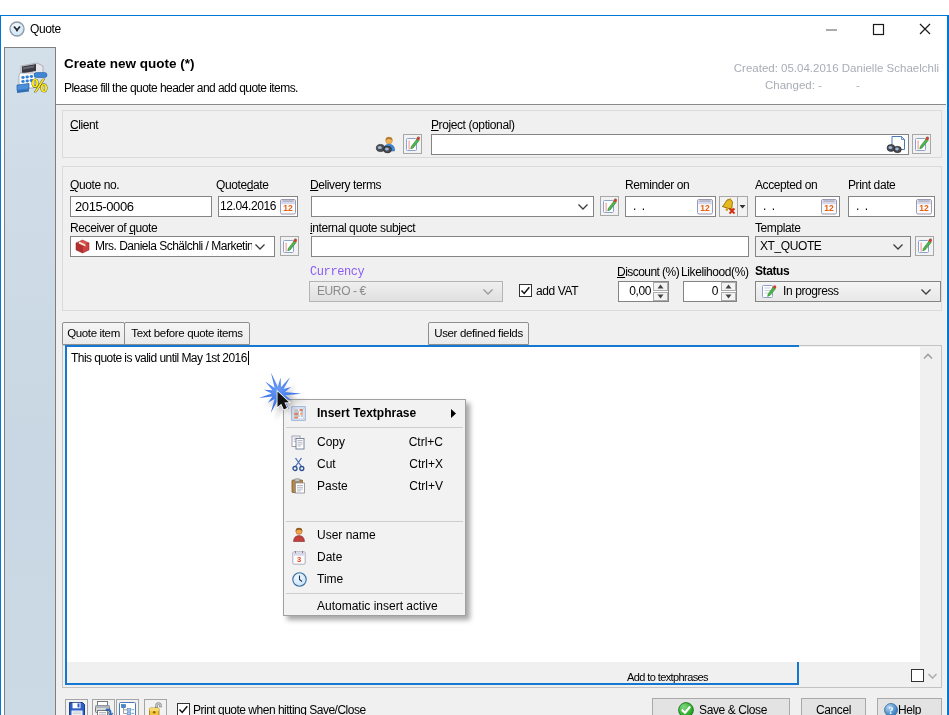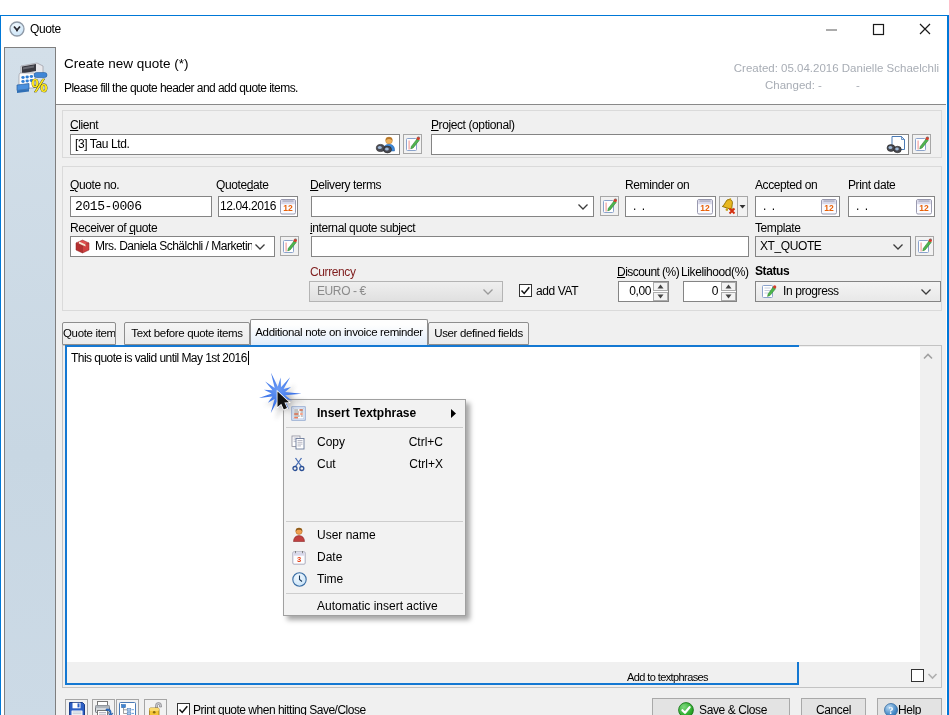--- a/index.html
+++ b/index.html
@@ -51,21 +51,21 @@
         <circle cx="8" cy="9.5" r="1" fill="#2b2b33"></circle>
       </svg></div>
   <div class="lbl" style="left:30px;top:8px;">Quote</div>
   <svg class="abs" style="left:820px;top:4px;" width="120" height="22" viewBox="0 0 120 22">
     <line x1="6" y1="11" x2="17" y2="11" stroke="#595959" stroke-width="1"></line>
     <rect x="53.5" y="5.5" width="10" height="10" fill="none" stroke="#1a1a1a" stroke-width="1.2"></rect>
     <path d="M100 5 L110 15 M110 5 L100 15" stroke="#1a1a1a" stroke-width="1.2"></path>
   </svg>
 
   <div class="abs" style="left:0;top:29px;width:946px;height:60px;background:#fff;"></div>
-  <div class="abs" style="left:64px;top:41px;font-size:13.5px;font-weight:normal;">Create new quote (*)</div>
+  <div class="abs" style="left:64px;top:41px;font-size:13.5px;font-weight:bold;">Create new quote (*)</div>
   <div class="abs" style="left:64px;top:66px;letter-spacing:-0.55px;">Please fill the quote header and add quote items.</div>
   <div class="abs" style="right:10px;top:47px;color:#a8adb5;font-size:11.5px;">Created: 05.04.2016 Danielle Schaelchli</div>
   <div class="abs" style="left:765px;top:64px;color:#a8adb5;font-size:11.5px;">Changed: -</div>
   <div class="abs" style="left:856px;top:64px;color:#a8adb5;font-size:11.5px;">-</div>
   <div class="abs" style="left:56px;top:89px;width:890px;height:1px;background:#898989;"></div>
 
   <div class="abs" style="left:4px;top:90px;width:942px;height:622px;background:#f0f0f0;"></div>
 
   <div class="abs" style="left:4px;top:32px;width:52px;height:680px;box-sizing:border-box;border:1px solid #7f7f7f;
        background:linear-gradient(180deg,#d3dfe9 0%,#c8d7e3 60%,#ccdae6 100%);"></div>
@@ -81,21 +81,20 @@
         <ellipse cx="14.2" cy="21" rx="1.7" ry="1.4" fill="#2f7fd6"></ellipse>
         <ellipse cx="18.4" cy="20.5" rx="1.7" ry="1.4" fill="#2f7fd6"></ellipse>
 <polygon points="4,25 16,23.5 16,29 4,30.5" fill="#4a90dd" stroke="#2a5f9e" stroke-width="0.7"></polygon>
 <polygon points="4,30.5 16,29 16,31.5 4,33" fill="#2f6fb5"></polygon>
 <rect x="21" y="12.5" width="13" height="5" rx="2.5" fill="#3f86d6" stroke="#285f9e" stroke-width="0.6"></rect>
 <text x="26.5" y="32" font-family="Liberation Sans" font-size="18" font-weight="bold" fill="#ffe818" stroke="#33330a" stroke-width="0.7" paint-order="stroke" text-anchor="middle">%</text>
 </svg></div>
 
   <div class="panel" style="left:62px;top:95px;width:880px;height:48px;"></div>
   <div class="lbl" style="left:70px;top:104px;"><u>C</u>lient</div>
-  <div class="inp" style="left:70px;top:119px;width:330px;height:21px;">[3] Tau Ltd.</div>
   <div class="abs" style="left:375px;top:121px;width:22px;height:18px;"><svg width="22" height="18" viewBox="0 0 22 18">
 <circle cx="14" cy="4.5" r="3.4" fill="#f0b25c" stroke="#b5813a" stroke-width="0.5"></circle>
 <path d="M14 1.2 Q17.5 1 17.3 4.5 Q16 2.8 14 3 Q12 2.8 10.8 4.5 Q10.5 1 14 1.2" fill="#b5762a"></path>
 <path d="M8.5 13 Q9 8.5 14 8.3 Q19 8.5 19.5 13 L19.5 15 L8.5 15 Z" fill="#3c88d8" stroke="#2a5f9e" stroke-width="0.5"></path>
 <g>
           <ellipse cx="5.5" cy="12" rx="4.2" ry="3.6" fill="#4a4a52" stroke="#222" stroke-width="0.6"></ellipse>
           <ellipse cx="12.5" cy="13.5" rx="4" ry="3.4" fill="#4a4a52" stroke="#222" stroke-width="0.6"></ellipse>
           <ellipse cx="4.8" cy="11.5" rx="2" ry="1.6" fill="#9fb9d8"></ellipse>
           <ellipse cx="11.9" cy="13" rx="1.9" ry="1.5" fill="#9fb9d8"></ellipse>
         </g>
@@ -132,21 +131,21 @@
     </div>
 
   <div class="panel" style="left:62px;top:151px;width:880px;height:145px;"></div>
   <div class="lbl" style="left:70px;top:164px;"><u>Q</u>uote no.</div>
   <div class="lbl" style="left:216px;top:164px;">Quote<u>d</u>ate</div>
   <div class="lbl" style="left:310px;top:164px;"><u>D</u>elivery terms</div>
   <div class="lbl" style="left:625px;top:164px;">Reminder on</div>
   <div class="lbl" style="left:755px;top:164px;">Accepted on</div>
   <div class="lbl" style="left:848px;top:164px;">Print date</div>
 
-  <div class="inp" style="left:70px;top:181px;width:142px;height:21px;font-family:Liberation Mono, monospace;font-size:13px;">2015-0006</div>
+  <div class="inp" style="left:70px;top:181px;width:142px;height:21px;font-family:Liberation Sans, sans-serif;font-size:13px;">2015-0006</div>
   <div class="inp" style="left:218px;top:181px;width:80px;height:21px;padding-left:1px;">12.04.2016</div>
   <div class="abs cal" style="left:280px;top:183px;">
       <svg width="16" height="17" viewBox="0 0 16 17">
         <rect x="0.5" y="1.5" width="15" height="14.5" rx="1.5" fill="#fbfbff" stroke="#9a9ab0"></rect>
         <rect x="1.2" y="2.2" width="13.6" height="4" fill="#d8d8ea"></rect>
         <path d="M2.5 3 h11" stroke="#8888a0" stroke-width="0.8"></path>
         <text x="8" y="12.6" font-family="Liberation Sans" font-size="8.5" font-weight="bold" fill="#e8610a" text-anchor="middle">12</text>
       </svg>
     </div>
   <div class="inp" style="left:311px;top:181px;width:283px;height:21px;"></div>
@@ -225,21 +224,21 @@
   <div class="ebtn" style="left:915px;top:221px;">
       <svg width="17" height="18" viewBox="0 0 17 18">
         <rect x="2.5" y="3.5" width="10" height="12" rx="1" fill="#fff" stroke="#8ba3cc"></rect>
         <rect x="4.5" y="5.5" width="1.2" height="9" fill="#f2a09e"></rect>
         <path d="M13.4 3.4 L15.2 5.4 L9.2 12.9 L6.7 13.9 L7.4 11.3 Z" fill="#4fb44f" stroke="#2c7d2c" stroke-width="0.5"></path>
         <circle cx="14.3" cy="3.4" r="1.7" fill="#d43d2a"></circle>
         <path d="M12.9 2 L15.2 1.5 L16 3.1 Z" fill="#707070"></path>
       </svg>
     </div>
 
-  <div class="lbl" style="left:310px;top:251px;color:#7f1d1d;">Currency</div>
+  <div class="lbl" style="left:310px;top:251px;color:#8b5cf6;font-family:Liberation Mono, monospace;">Currency</div>
   <div class="lbl" style="left:617px;top:251px;letter-spacing:-0.55px;"><u>D</u>iscount (%)</div>
   <div class="lbl" style="left:681px;top:251px;">Likelihood(%)</div>
   <div class="lbl" style="left:755px;top:250px;font-weight:bold;">Status</div>
 
   <div class="inp" style="left:309px;top:266px;width:194px;height:21px;background:linear-gradient(180deg,#efefef,#e0e0e0);border-color:#b4b4b4;color:#8b8b8b;padding-left:7px;">EURO - €</div>
   <div class="cb" style="left:519px;top:269px;"><svg width="11" height="11" viewBox="0 0 11 11">
         <path d="M1.5 5.5 L4.2 8.4 L9.3 2.2" fill="none" stroke="#111" stroke-width="1.5"></path>
       </svg></div>
   <div class="lbl" style="left:536px;top:270px;">add VAT</div>
   <div class="inp" style="left:618px;top:266px;width:51px;height:21px;text-align:right;padding:0 17px 0 0;">0,00</div>
@@ -282,23 +281,22 @@
     <div style="position:absolute;left:0;top:0;width:15px;height:9px;border:1px solid #ababab;box-sizing:border-box;background:#f3f3f3;"></div>
     <div style="position:absolute;left:0;top:10px;width:15px;height:9px;border:1px solid #ababab;box-sizing:border-box;background:#f3f3f3;"></div>
     <svg style="position:absolute;left:4px;top:2px;" width="7" height="5" viewBox="0 0 7 5">
         <path d="M0.5 4.5 L3.5 0.5 L6.5 4.5 Z" fill="#444"></path>
       </svg>
     <svg style="position:absolute;left:4px;top:12px;" width="7" height="5" viewBox="0 0 7 5">
         <path d="M0.5 0.5 L3.5 4.5 L6.5 0.5 Z" fill="#444"></path>
       </svg>
   </div>
 
-  <div class="tab" style="left:62px;width:54px;">Quote item</div>
+  <div class="tab" style="left:62px;width:63px;">Quote item</div>
   <div class="tab" style="left:124px;width:126px;">Text before quote items</div>
-  <div class="tab sel" style="left:250px;width:178px;">Additional note on invoice reminder</div>
   <div class="tab" style="left:428px;width:101px;">User defined fields</div>
 
   <div class="abs" style="left:62px;top:330px;width:880px;height:343px;border:1px solid #c3c3c3;box-sizing:border-box;"></div>
   <div class="abs" style="left:65px;top:330px;width:734px;height:340px;border:2px solid #1478d2;box-sizing:border-box;background:#f0f0f0;padding-left:43px;">
     <div class="abs" style="left:0;top:0;width:869px;height:315px;background:#fff;"></div>
     <div class="abs" style="left:853px;top:0;width:16px;height:315px;background:#f0f0f0;"></div>
     <svg class="abs" style="left:856px;top:6px;" width="10" height="7" viewBox="0 0 10 7">
       <path d="M1 5.5 L5 1.5 L9 5.5" fill="none" stroke="#a0a0a0" stroke-width="1.6"></path>
     </svg>
     <div class="abs" style="left:4px;top:4px;font-size:12px;letter-spacing:-0.55px;">This quote is valid until May 1st 2016<span style="border-left:1px solid #000;margin-left:1px;"></span></div>
@@ -394,20 +392,30 @@
         <span class="mshort">Ctrl+C</span>
       </div>
     <div class="menuitem" style="top:53px;">
         <svg class="abs" style="left:8px;top:4px;" width="14" height="15" viewBox="0 0 14 15">
           <path d="M3.5 1 L9.5 9.5 M9.5 1 L3.5 9.5" stroke="#4a6fb5" stroke-width="1.3"></path>
           <circle cx="3" cy="11.5" r="2" fill="none" stroke="#2a4f95" stroke-width="1.3"></circle>
           <circle cx="9.8" cy="11.5" r="2" fill="none" stroke="#2a4f95" stroke-width="1.3"></circle>
         </svg>
         <span class="mtext">Cut</span>
         <span class="mshort">Ctrl+X</span>
+      </div>
+    <div class="menuitem" style="top:75px;">
+        <svg class="abs" style="left:7px;top:3px;" width="15" height="16" viewBox="0 0 15 16">
+          <rect x="1" y="2" width="10.5" height="12.5" rx="0.8" fill="#b58a4a" stroke="#7a5a20" stroke-width="0.8"></rect>
+          <rect x="3.8" y="0.8" width="5" height="2.8" rx="0.8" fill="#c8c8cc" stroke="#77777c" stroke-width="0.6"></rect>
+          <rect x="4.5" y="5" width="9" height="10" fill="#fff" stroke="#8a8a9a" stroke-width="0.8"></rect>
+          <path d="M6 7.5 h6 M6 9.3 h6 M6 11.1 h6 M6 12.9 h4" stroke="#99a" stroke-width="0.7"></path>
+        </svg>
+        <span class="mtext">Paste</span>
+        <span class="mshort">Ctrl+V</span>
       </div>
     <div class="msep" style="top:121px;"></div>
     <div class="menuitem" style="top:124px;">
         <svg class="abs" style="left:8px;top:3px;" width="14" height="16" viewBox="0 0 14 16">
           <circle cx="7" cy="4.2" r="3.2" fill="#f0a050" stroke="#b5702a" stroke-width="0.6"></circle>
           <path d="M7 1 Q10.3 0.8 10.2 4.2 Q9 2.6 7 2.8 Q5 2.6 3.8 4.2 Q3.7 0.8 7 1" fill="#8a5a1a"></path>
           <path d="M1.5 14.5 Q1.8 8.8 7 8.6 Q12.2 8.8 12.5 14.5 Z" fill="#c04040" stroke="#8a2525" stroke-width="0.6"></path>
         </svg>
         <span class="mtext">User name</span>
       </div>

